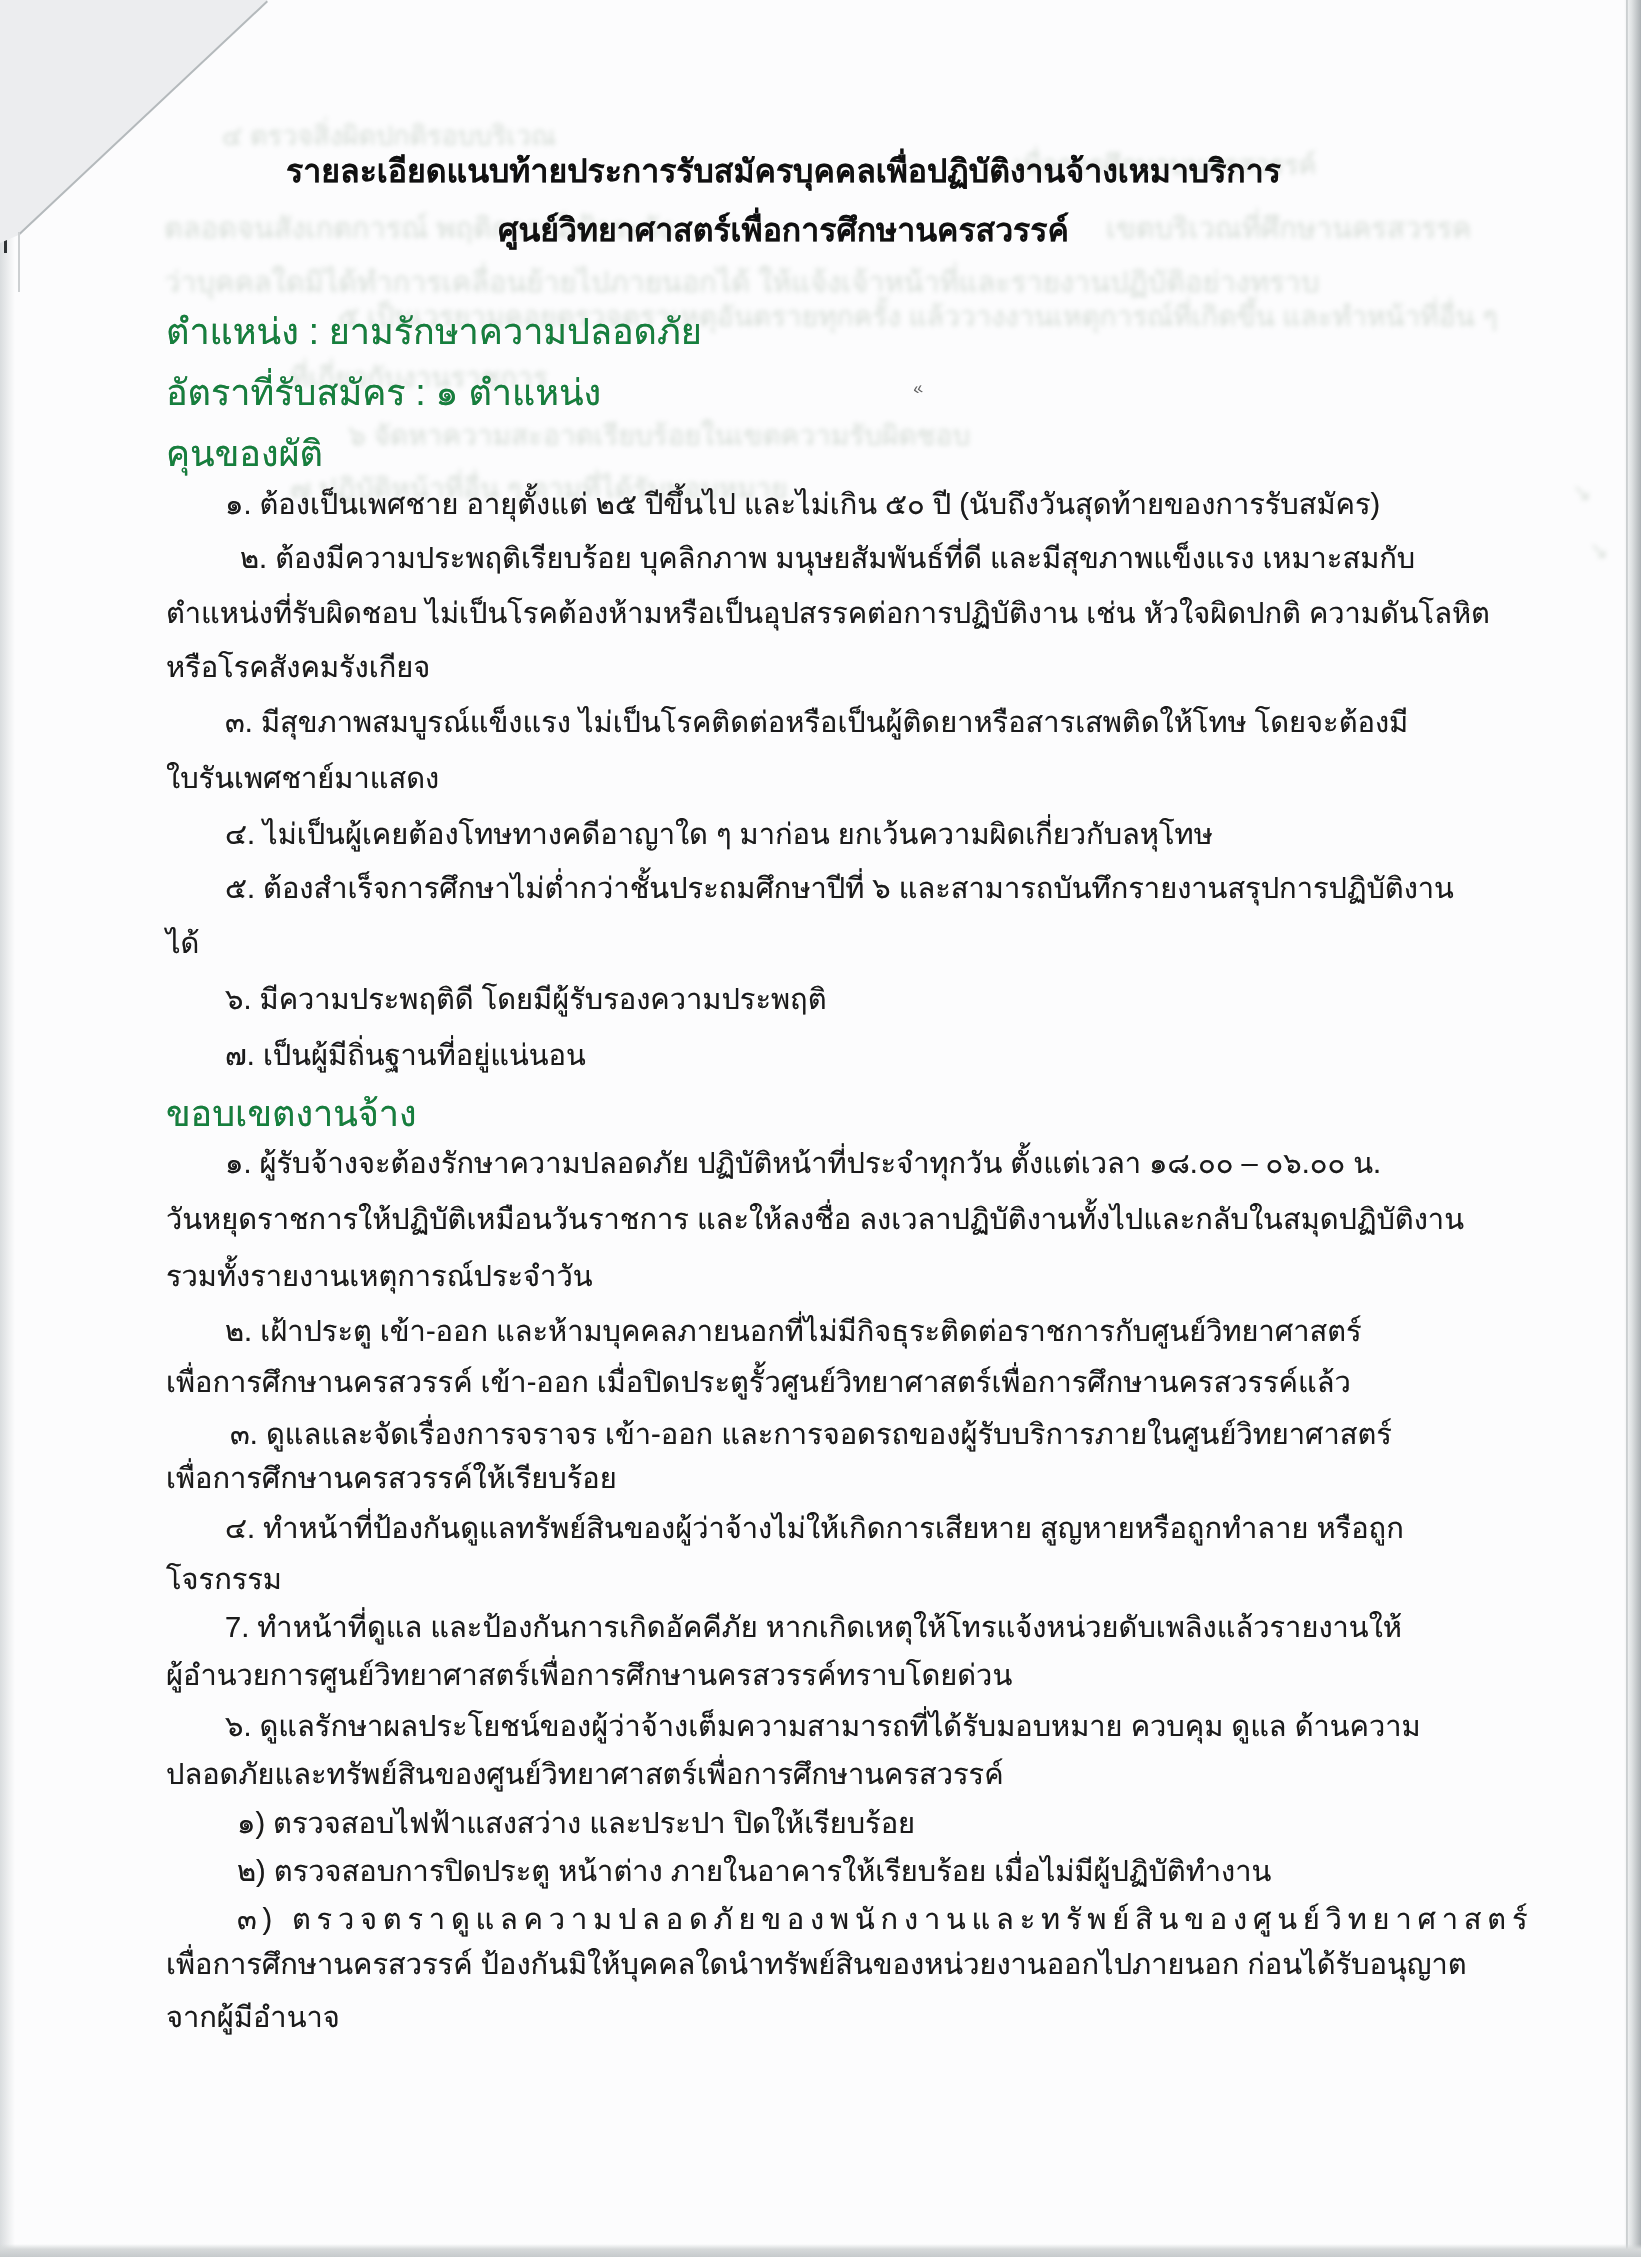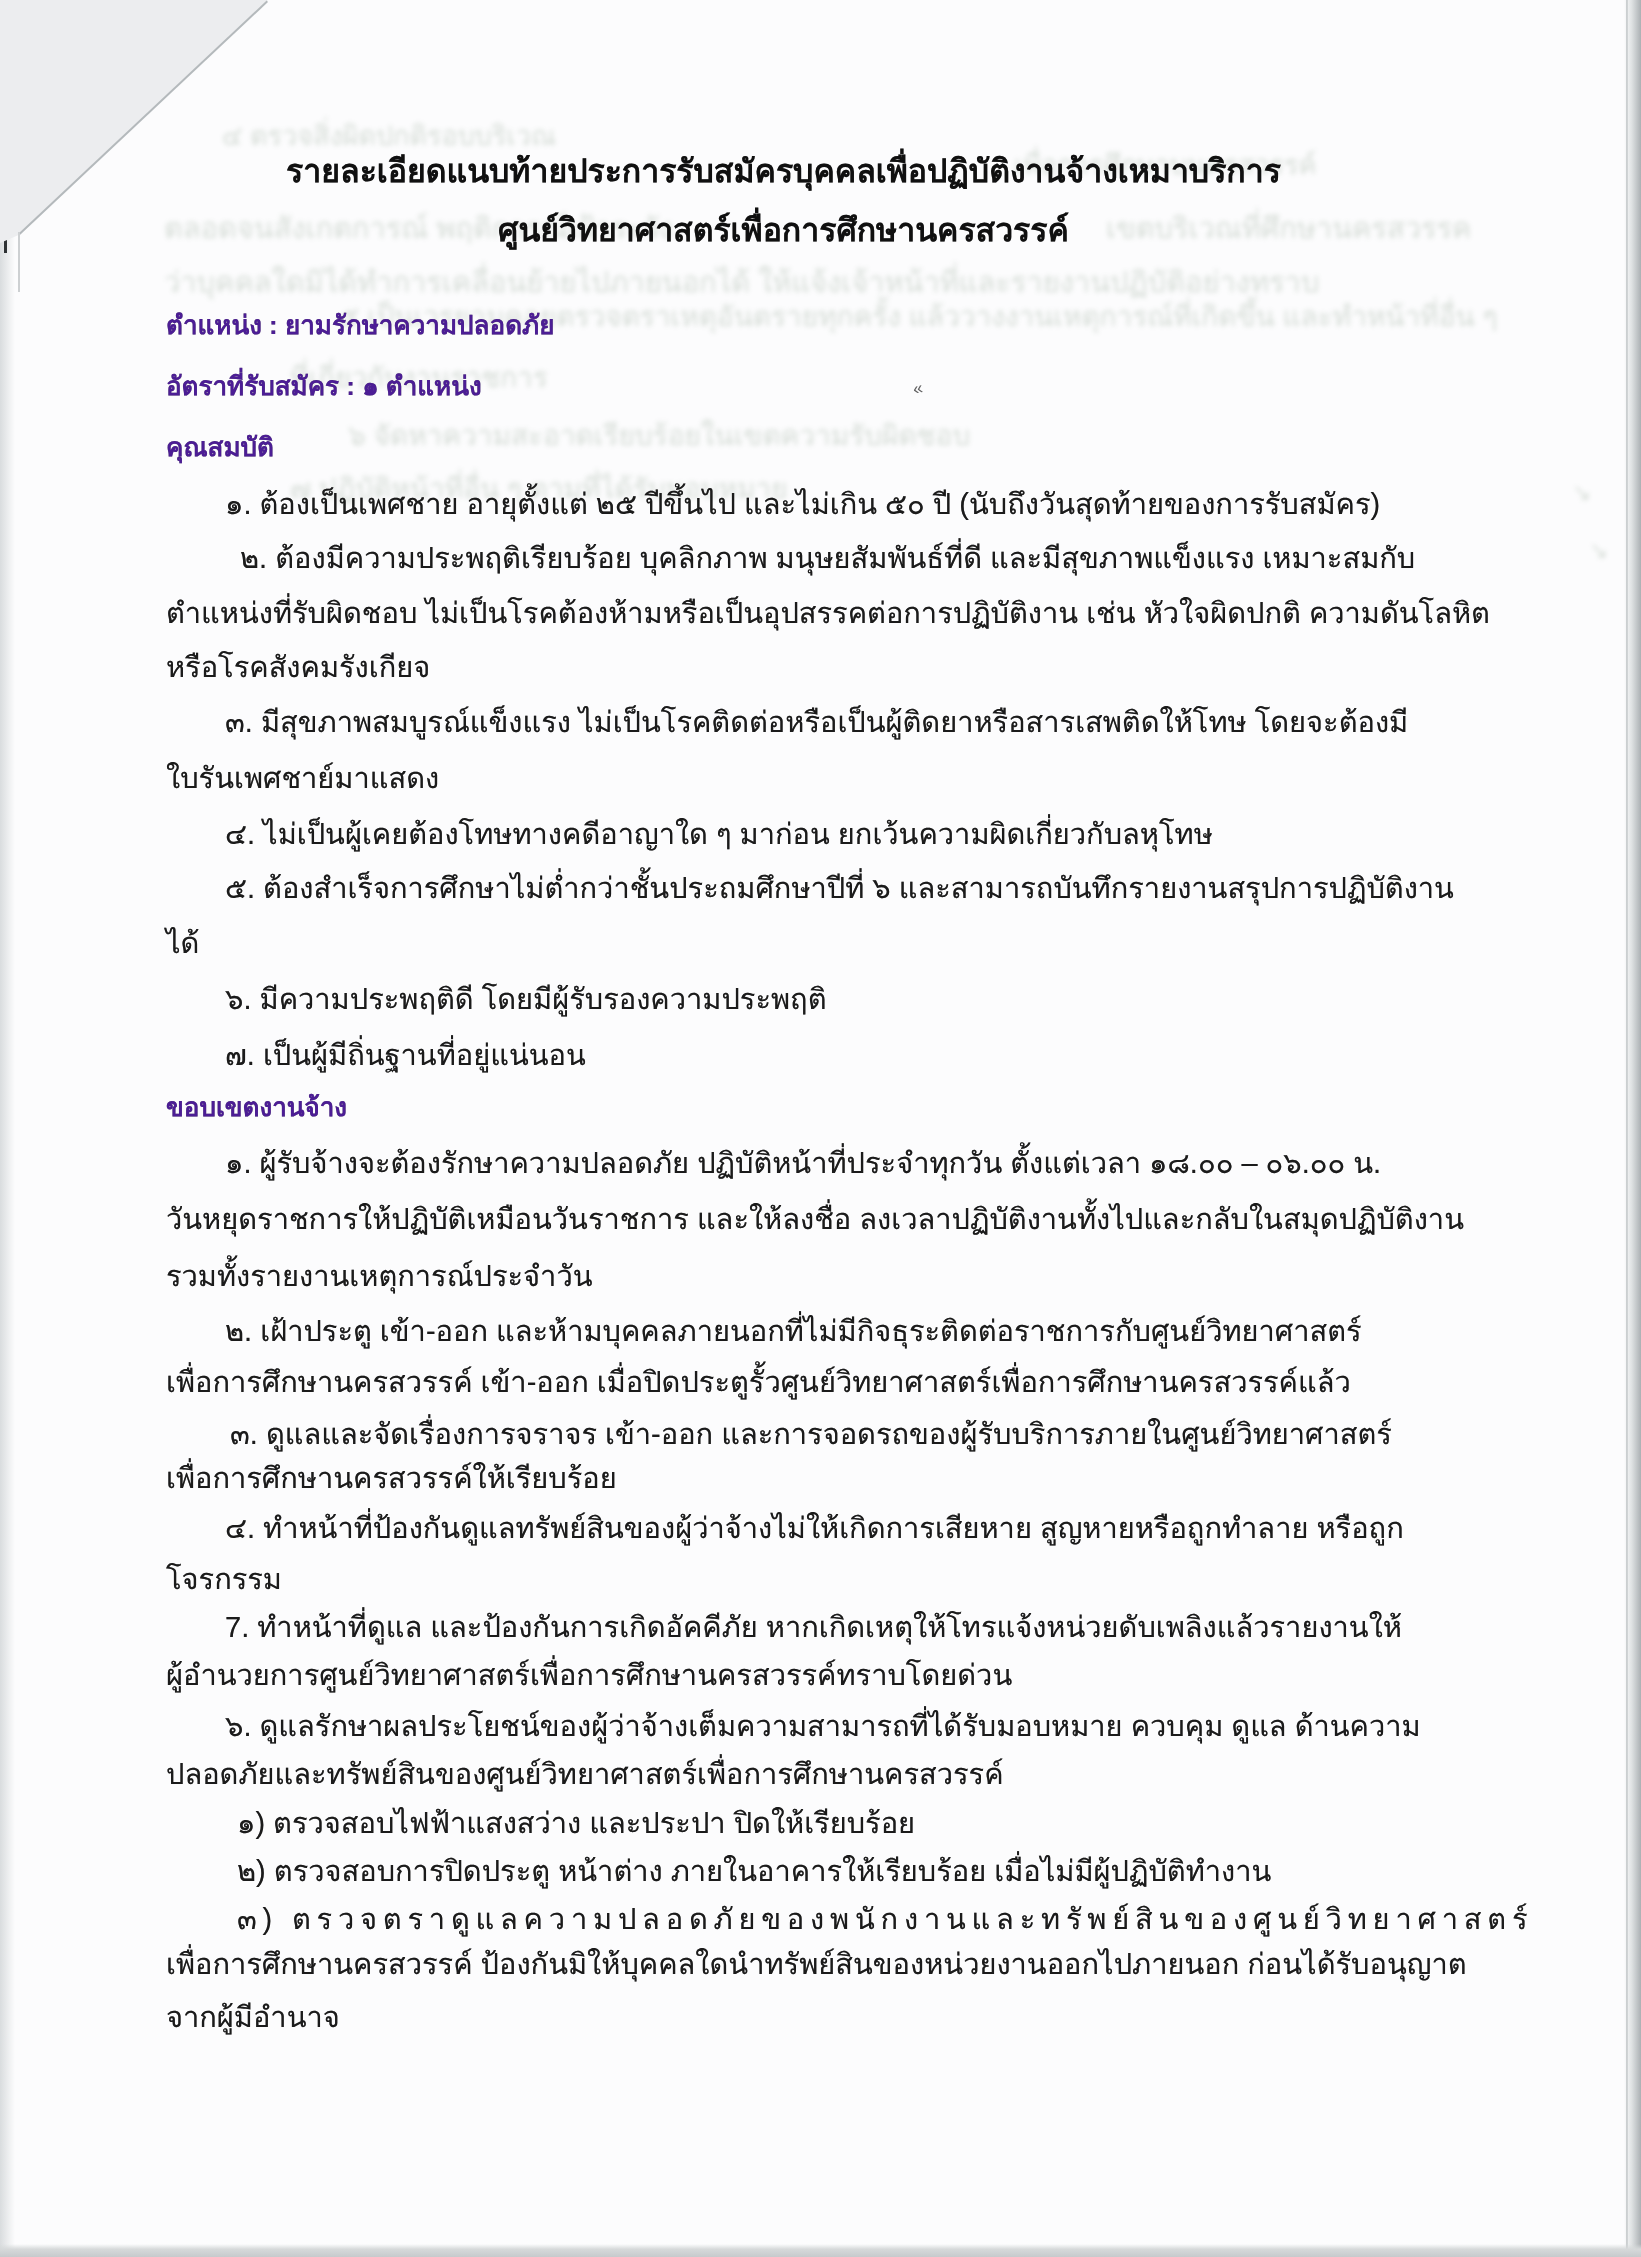--- a/index.html
+++ b/index.html
@@ -48,21 +48,21 @@
   }
   
   .line{
     position:absolute;
     white-space:nowrap;
     font-size:29px;
     line-height:1.25;
     color:#1b1b1b;
     text-shadow:0 0 0.5px rgba(20,20,20,0.55);
   }
-  .line.bold{font-weight:bold;font-size:26px;color:#4c1d95;}
+  .line.bold{font-weight:normal;font-size:36px;color:#15803d;}
   .line.title{font-weight:bold;font-size:32px;color:#101010;}
   .line.center{left:0;width:100%;text-align:center;transform:translateX(-37px);}
   .line.spaced{letter-spacing:5.8px;}
   
   .ghost{
     position:absolute;
     white-space:nowrap;
     color:#7e947e;
     opacity:0.30;
     filter:blur(2.5px);
@@ -102,21 +102,21 @@
       <div class="ghost" style="left: 290px; top: 466px; font-size: 28px;">๗ ปฏิบัติหน้าที่อื่น ๆ ตามที่ได้รับมอบหมาย</div>
       <div class="ghost" style="left: 1572px; top: 479px; font-size: 23px;">↘</div>
       <div class="ghost" style="left: 1589px; top: 537px; font-size: 23px;">↘</div>
     </div>
 
   <div>
       <div class="line title center" style="top: 151px;">รายละเอียดแนบท้ายประการรับสมัครบุคคลเพื่อปฏิบัติงานจ้างเหมาบริการ</div>
       <div class="line title center" style="top: 210px;">ศูนย์วิทยาศาสตร์เพื่อการศึกษานครสวรรค์</div>
       <div class="line bold" style="left: 166px; top: 309px;">ตำแหน่ง : ยามรักษาความปลอดภัย</div>
       <div class="line bold" style="left: 166px; top: 370px;">อัตราที่รับสมัคร : ๑ ตำแหน่ง</div>
-      <div class="line bold" style="left: 166px; top: 431px;">คุณสมบัติ</div>
+      <div class="line bold" style="left: 166px; top: 431px;">คุนของผัติ</div>
       <div class="line" style="left: 225px; top: 486px;">๑. ต้องเป็นเพศชาย อายุตั้งแต่ ๒๕ ปีขึ้นไป และไม่เกิน ๕๐ ปี (นับถึงวันสุดท้ายของการรับสมัคร)</div>
       <div class="line" style="left: 240px; top: 540px;">๒. ต้องมีความประพฤติเรียบร้อย บุคลิกภาพ มนุษยสัมพันธ์ที่ดี และมีสุขภาพแข็งแรง เหมาะสมกับ</div>
       <div class="line" style="left: 166px; top: 595px;">ตำแหน่งที่รับผิดชอบ ไม่เป็นโรคต้องห้ามหรือเป็นอุปสรรคต่อการปฏิบัติงาน เช่น หัวใจผิดปกติ ความดันโลหิต</div>
       <div class="line" style="left: 166px; top: 649px;">หรือโรคสังคมรังเกียจ</div>
       <div class="line" style="left: 225px; top: 704px;">๓. มีสุขภาพสมบูรณ์แข็งแรง ไม่เป็นโรคติดต่อหรือเป็นผู้ติดยาหรือสารเสพติดให้โทษ  โดยจะต้องมี</div>
       <div class="line" style="left: 166px; top: 760px;">ใบรันเพศชาย์มาแสดง</div>
       <div class="line" style="left: 225px; top: 816px;">๔. ไม่เป็นผู้เคยต้องโทษทางคดีอาญาใด ๆ มาก่อน ยกเว้นความผิดเกี่ยวกับลหุโทษ</div>
       <div class="line" style="left: 225px; top: 870px;">๕. ต้องสำเร็จการศึกษาไม่ต่ำกว่าชั้นประถมศึกษาปีที่ ๖ และสามารถบันทึกรายงานสรุปการปฏิบัติงาน</div>
       <div class="line" style="left: 166px; top: 925px;">ได้</div>
       <div class="line" style="left: 225px; top: 981px;">๖. มีความประพฤติดี โดยมีผู้รับรองความประพฤติ</div>

